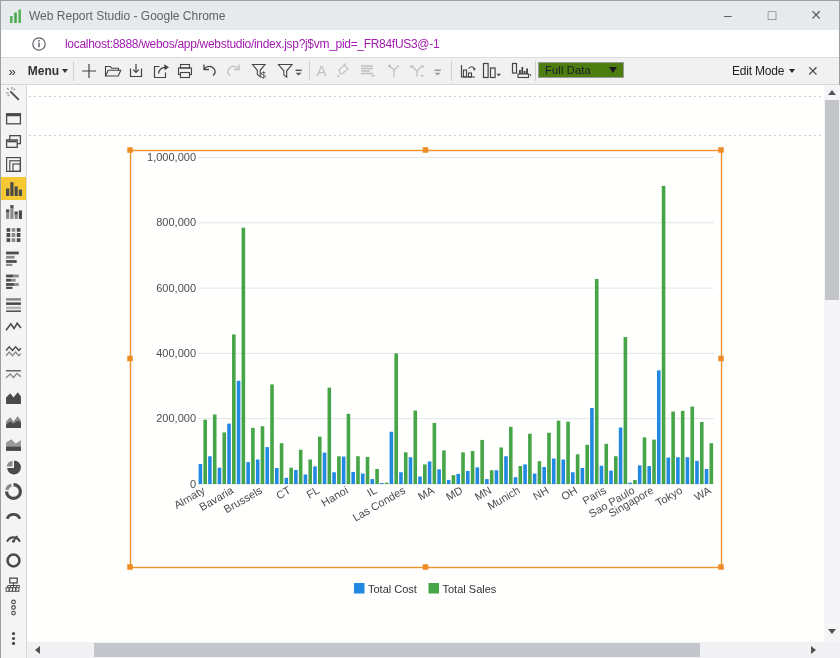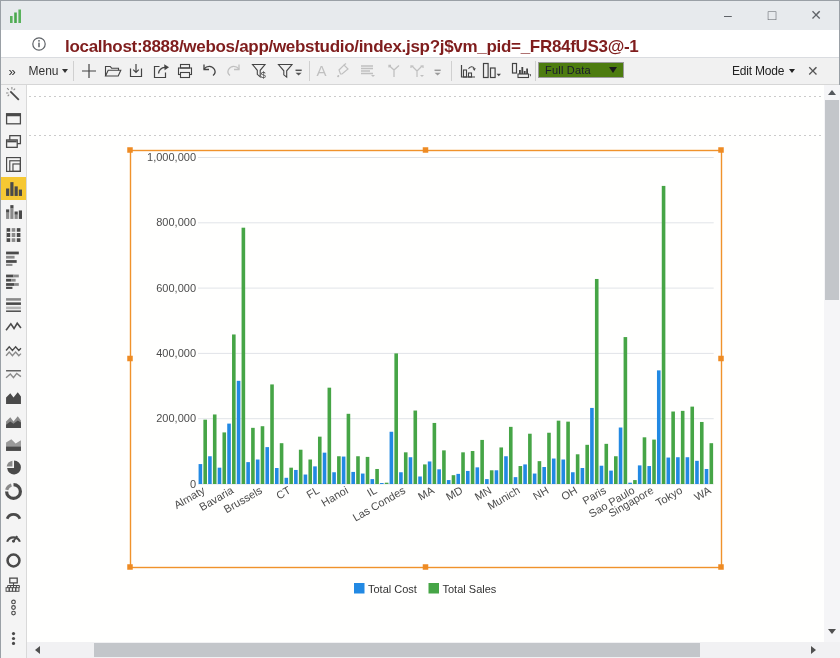--- a/index.html
+++ b/index.html
@@ -2,21 +2,21 @@
 <html><head><meta charset="utf-8">
 <style>
 * { margin:0; padding:0; box-sizing:border-box; }
 html,body { width:840px; height:658px; overflow:hidden; font-family:"Liberation Sans", sans-serif; }
 #win { position:relative; width:840px; height:658px; background:#fff; border:1px solid #9aa0a6; }
 .titlebar { position:absolute; left:0; top:0; width:838px; height:29px; background:#e7eaed; }
 .favicon { position:absolute; left:7px; top:6px; }
 .title { position:absolute; left:28px; top:8px; font-size:12px; color:#5f6368; }
 .wc { position:absolute; top:0; width:46px; height:29px; color:#5f6368; text-align:center; line-height:29px; font-size:14px; }
 .urlbar { position:absolute; left:0; top:29px; width:838px; height:28px; background:#fff; border-bottom:1px solid #dadce0; }
-.urltext { position:absolute; left:64px; top:7px; font-size:17px; color:#7f1d1d; letter-spacing:-0.3px;font-weight:bold; }
+.urltext { position:absolute; left:64px; top:7px; font-size:12px; color:#a21caf; letter-spacing:-0.3px; }
 .toolbar { position:absolute; left:0; top:57px; width:838px; height:27px; background:#f1f1f1; border-bottom:1px solid #d6d6d6; }
 .ti { position:absolute; top:0; height:26px; display:flex; align-items:center; justify-content:center; }
 .tbtext { font-size:12px; color:#333; white-space:nowrap; }
 .tri { display:inline-block; width:0; height:0; border-left:3.5px solid transparent; border-right:3.5px solid transparent; border-top:4.5px solid #333; margin-left:3px; vertical-align:2px; }
 .tsep { position:absolute; top:3px; width:1px; height:20px; background:#d0d0d0; }
 .combo { position:absolute; left:537px; top:61px; width:86px; height:16px; background:#4d7c0f; border:1px solid #9b9b9b; font-size:11px; color:#1a1a2e; padding-left:6px; line-height:14px; letter-spacing:0.2px; }
 .combo .car { position:absolute; right:6px; top:4px; width:0; height:0; border-left:4.5px solid transparent; border-right:4.5px solid transparent; border-top:6px solid #1a1a1a; }
 .editmode { position:absolute; left:731px; top:63px; font-size:12px; font-weight:normal; color:#222; letter-spacing:-0.2px; }
 .tclose { position:absolute; left:806px; top:62px; font-size:14px; color:#555; }
 .sidebar { position:absolute; left:0; top:84px; width:26px; height:573px; background:#f4f4f4; border-right:1px solid #d9d9d9; }
@@ -33,38 +33,39 @@
 .arr { position:absolute; width:0; height:0; }
 </style></head>
 <body>
 <div id="win">
   <div class="titlebar">
     <svg class="favicon" width="16" height="17" viewBox="0 0 16 17">
       <rect x="2" y="9" width="2.6" height="7" fill="#59b25c"></rect>
       <rect x="6.2" y="5.5" width="2.6" height="10.5" fill="#4aa84e"></rect>
       <rect x="10.4" y="2.5" width="2.6" height="13.5" fill="#59b25c"></rect>
     </svg>
+    <div class="title">Web Report Studio - Google Chrome</div>
     <div class="wc" style="left:704px;">–</div>
     <div class="wc" style="left:748px;">□</div>
     <div class="wc" style="left:792px;">✕</div>
   </div>
   <div class="urlbar">
     <svg style="position:absolute;left:31px;top:7px" width="14" height="14" viewBox="0 0 14 14">
       <circle cx="7" cy="7" r="6.2" fill="none" stroke="#5f6368" stroke-width="1.2"></circle>
       <circle cx="7" cy="3.8" r="0.9" fill="#5f6368"></circle>
       <rect x="6.25" y="5.6" width="1.5" height="4.6" fill="#5f6368"></rect>
     </svg>
     <div class="urltext">localhost:8888/webos/app/webstudio/index.jsp?j$vm_pid=_FR84fUS3@-1</div>
   </div>
   <div class="toolbar">
 <div class="ti" style="left:-11px;width:44px;">
         <span class="tbtext" style="font-size:13px;">»</span>
       </div>
 <div class="ti" style="left:25px;width:44px;">
-        <span class="tbtext" style="font-weight:normal;">Menu<span class="tri"></span></span>
+        <span class="tbtext" style="font-weight:bold;">Menu<span class="tri"></span></span>
       </div>
 <div class="ti" style="left:78px;width:20px;">
         <svg width="18" height="18" viewBox="0 0 18 18">
           <path d="M9 2 V16 M2 9 H16" stroke="#444" stroke-width="1.2"></path>
         </svg>
       </div>
 <div class="ti" style="left:101.5px;width:20px;">
         <svg width="18" height="18" viewBox="0 0 18 18">
           <path d="M1.5 14 V4.5 H6.2 L7.6 6.2 H14.5 V8.2" fill="none" stroke="#444" stroke-width="1.1"></path>
           <path d="M1.5 14 L4.2 8.2 H16.8 L14.2 14 Z" fill="none" stroke="#444" stroke-width="1.1"></path>

